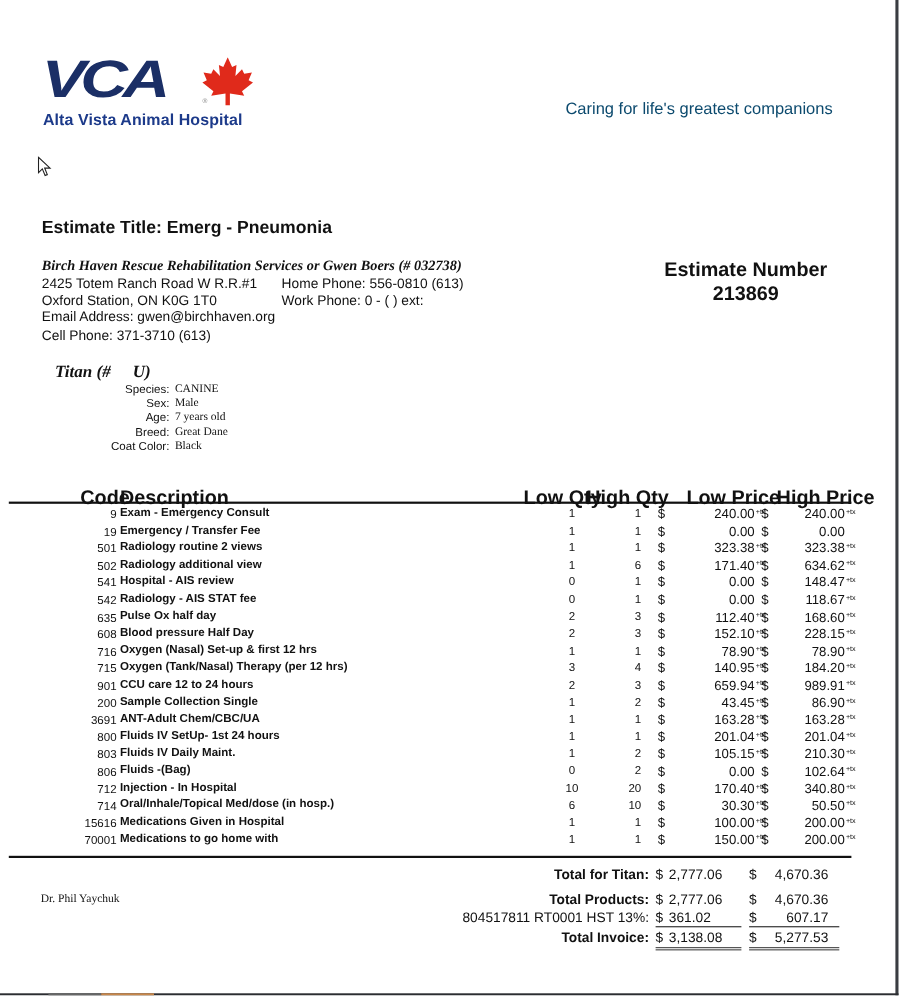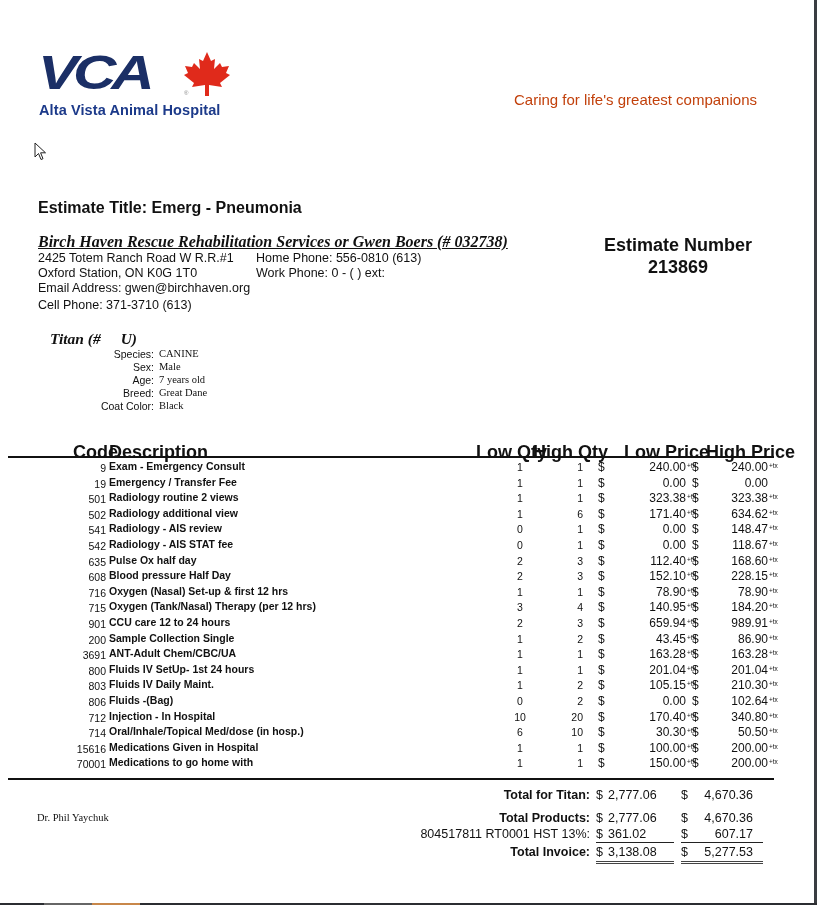--- a/index.html
+++ b/index.html
@@ -11,27 +11,27 @@
     .bottom-tab1 { position: absolute; left: 44px; bottom: 0; width: 48px; height: 2px; background: #666; }
     .bottom-tab2 { position: absolute; left: 92px; bottom: 0; width: 48px; height: 2px; background: #c8874a; }
 
     
     .logo { position: absolute; left: 38px; top: 50px; width: 200px; height: 70px; }
     .logo-vca { position: absolute; left: 0; top: 0; font-family: "Liberation Sans", sans-serif; font-weight: 900; font-size: 48px; letter-spacing: -4px; color: #1b2f66; line-height: 46px; transform: scaleX(1.25); transform-origin: left top; font-style: italic; }
     .logo-leaf { position: absolute; left: 144px; top: 2px; width: 50px; height: 44px; }
     .logo-reg { position: absolute; left: 146px; top: 40px; font-size: 6px; color: #888; }
     .logo-sub { position: absolute; left: 1px; top: 52px; font-size: 14.5px; font-weight: bold; color: #1c3a8a; letter-spacing: 0.1px; white-space: nowrap; }
 
-    .tagline { position: absolute; left: 514px; top: 91px; font-size: 15px; color: #c2410c; white-space: nowrap; }
+    .tagline { position: absolute; left: 514px; top: 91px; font-size: 15px; color: #0c4a6e; white-space: nowrap; }
 
     .cursor { position: absolute; left: 34px; top: 142px; width: 14px; height: 20px; }
 
     .estimate-title { position: absolute; left: 38px; top: 199px; font-size: 16px; font-weight: bold; white-space: nowrap; }
 
-    .client-name { position: absolute; left: 38px; top: 233px; font-family: "Liberation Serif", serif; font-style: italic; font-weight: bold; font-size: 16px; white-space: nowrap; text-decoration: underline; }
+    .client-name { position: absolute; left: 38px; top: 233px; font-family: "Liberation Serif", serif; font-style: italic; font-weight: bold; font-size: 13px; white-space: nowrap; }
     .client-line { position: absolute; left: 38px; font-size: 12.5px; white-space: nowrap; }
     .client-line .col2 { position: absolute; left: 218px; white-space: nowrap; }
 
     .est-meta { position: absolute; left: 588px; top: 234px; width: 180px; text-align: center; font-weight: bold; font-size: 18px; line-height: 22px; }
 
     .patient-name { position: absolute; left: 50px; top: 330px; font-family: "Liberation Serif", serif; font-style: italic; font-weight: bold; font-size: 15.5px; white-space: nowrap; }
     .patient-name .gap { display: inline-block; width: 20px; }
     .pat-row { position: absolute; left: 30px; height: 13px; font-size: 10.5px; white-space: nowrap; }
     .pat-row .lbl { position: absolute; right: 0; width: 124px; text-align: right; left: 0; font-family: "Liberation Sans", sans-serif; }
     .pat-row .val { position: absolute; left: 129px; font-family: "Liberation Serif", serif; font-size: 10.5px; }
@@ -178,21 +178,21 @@
       <span class="hq">6</span>
       <span class="d1">$</span>
       <span class="lp">171.40</span>
       <span class="lt">+tx</span>
       <span class="d2">$</span>
       <span class="hp">634.62</span>
       <span class="ht">+tx</span>
     </div>
     <div class="row" style="top: 522.4px;">
       <span class="code">541</span>
-      <span class="desc">Radiology - AIS review</span>
+      <span class="desc">Hospital - AIS review</span>
       <span class="lq">0</span>
       <span class="hq">1</span>
       <span class="d1">$</span>
       <span class="lp">0.00</span>
       <span class="lt"></span>
       <span class="d2">$</span>
       <span class="hp">148.47</span>
       <span class="ht">+tx</span>
     </div>
     <div class="row" style="top: 538px;">

